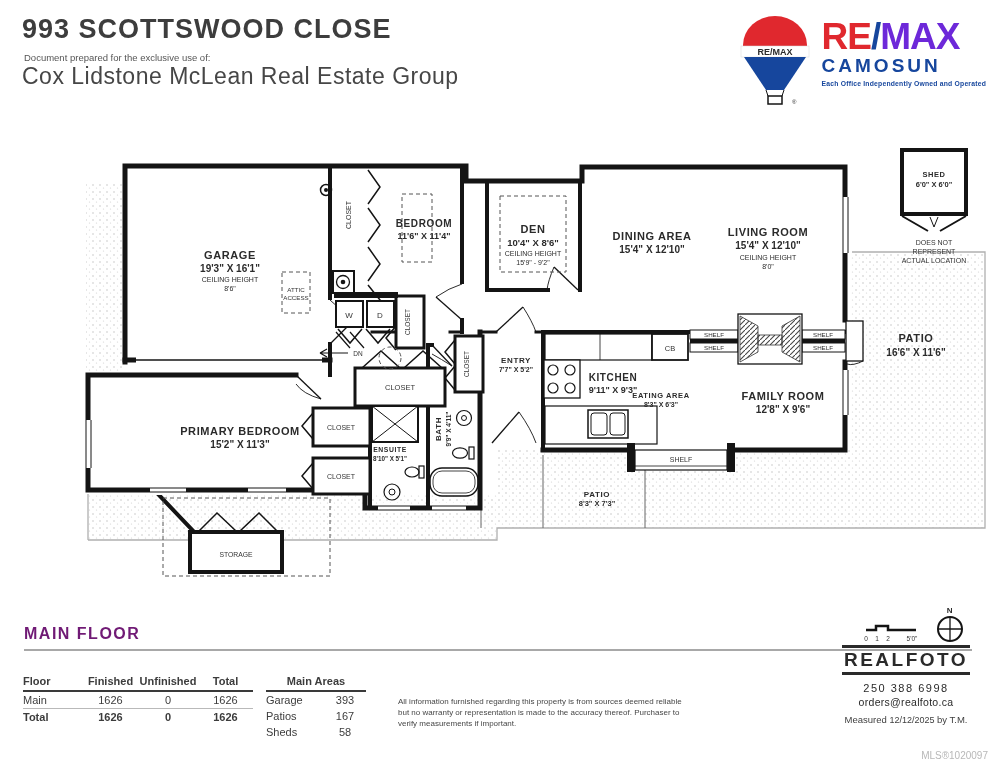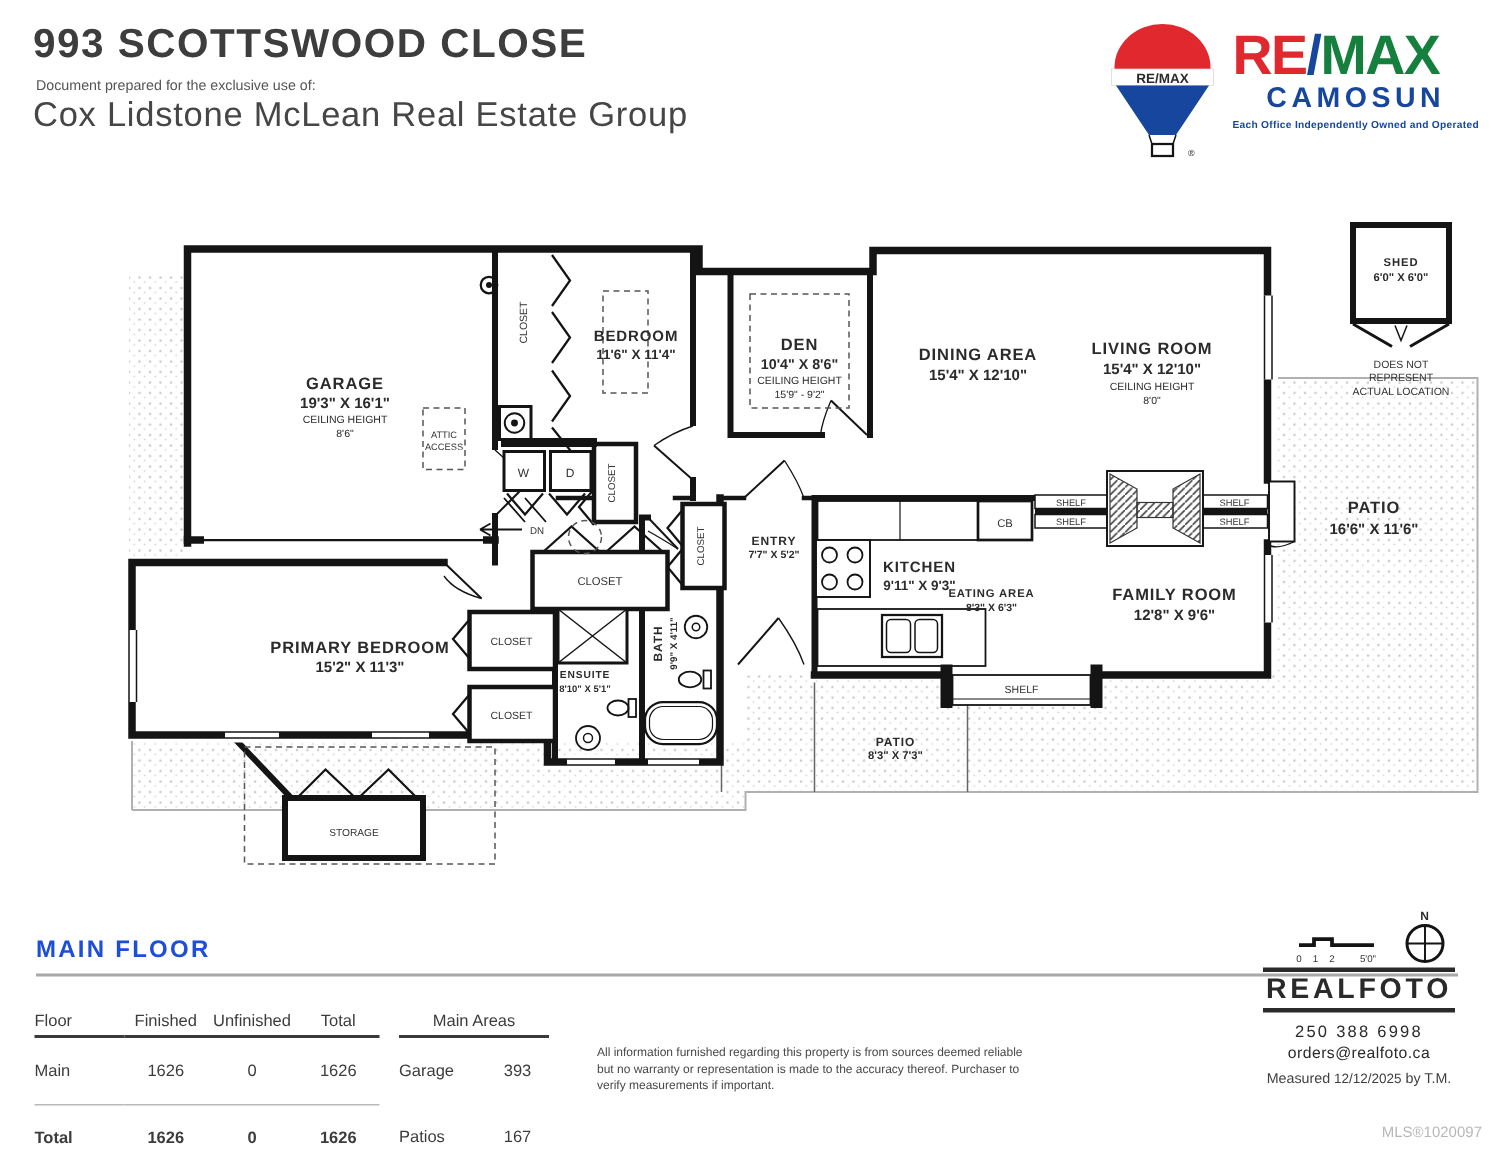--- a/index.html
+++ b/index.html
@@ -7,30 +7,30 @@
        font-family:"Liberation Sans",sans-serif;color:#3a3a3a;}
   .abs{position:absolute;}
   
   .addr{left:22px;top:14px;font-size:27px;font-weight:bold;letter-spacing:1px;color:#3d3d3d;}
   .prep{left:24px;top:52px;font-size:9.5px;color:#555;}
   .client{left:22px;top:63px;font-size:23px;font-weight:normal;letter-spacing:.5px;color:#464646;}
   
   .remax{right:8px;top:12px;display:flex;align-items:flex-start;}
   .remax-text{margin-left:6px;margin-top:8px;}
   .remax-word{font-size:37px;font-weight:bold;letter-spacing:-1px;line-height:.9;}
-  .remax-office{font-size:19px;font-weight:bold;letter-spacing:3px;margin-top:2px;text-align:center;}
+  .remax-office{font-size:19px;font-weight:bold;letter-spacing:3px;margin-top:2px;}
   .remax-tag{font-size:6.8px;font-weight:bold;margin-top:3px;letter-spacing:.2px;}
   
-  .main-floor{left:24px;top:625px;font-size:16px;font-weight:bold;letter-spacing:1.5px;color:#1d4ed8;}
+  .main-floor{left:24px;top:625px;font-size:16px;font-weight:bold;letter-spacing:1.5px;color:#701a75;}
   .rule{left:24px;top:649px;width:948px;height:2px;background:#a8a8a8;}
   table.areas{border-collapse:collapse;font-size:11px;color:#3c3c3c;}
   .tbl-main{left:23px;top:674px;}
   .tbl-other{left:266px;top:674px;}
-  table.areas th{font-weight:normal;padding:1px 0 3px 0;}
-  table.areas td{padding:16px 0;}
+  table.areas th{font-weight:bold;padding:1px 0 3px 0;}
+  table.areas td{padding:2px 0;}
   .c{text-align:center;} .l{text-align:left;}
   .hline td,.hline th{border-bottom:2px solid #3a3a3a;}
   .mline td{border-bottom:1.5px solid #b9b9b9;}
   .bold{font-weight:bold;}
   .disclaimer{left:398px;top:696px;width:290px;font-size:8px;line-height:1.4;color:#474747;}
   .realfoto{left:840px;top:645px;width:132px;text-align:center;color:#2a2a2a;}
   .rf-bar{height:3px;background:#2a2a2a;margin:0 2px;}
   .rf-logo{font-size:19px;font-weight:bold;letter-spacing:2.5px;padding:1px 0;}
   .rf-phone{font-size:11px;letter-spacing:1.5px;margin-top:7px;}
   .rf-email{font-size:10.5px;letter-spacing:.3px;margin-top:2px;}
@@ -345,21 +345,21 @@
     <path d="M9,33 A32,29 0 0 1 73,33 L73,34 L9,34 Z" fill="#e0282e"></path>
     <rect x="7" y="34" width="68" height="11" fill="#ffffff" stroke="#d8d8d8" stroke-width="0.5"></rect>
     <text x="41" y="43" font-size="9" font-weight="bold" text-anchor="middle" fill="#16469d" font-family="Liberation Sans, sans-serif">RE/MAX</text>
     <path d="M10,45 L72,45 L50,78 L32,78 Z" fill="#16469d"></path>
     <path d="M32,78 L34,84 M50,78 L48,84" stroke="#141414" stroke-width="1"></path>
     <rect x="34" y="84" width="14" height="8" fill="#fff" stroke="#141414" stroke-width="1.5"></rect>
     <text x="58" y="92" font-size="6" fill="#444" font-family="Liberation Sans, sans-serif">®</text>
   </svg>
   <div class="remax-text">
     <div class="remax-word">
-      <span style="color:#e0282e">RE</span><span style="color:#16469d">/</span><span style="color:#15803d">MAX</span>
+      <span style="color:#e0282e">RE</span><span style="color:#16469d">/</span><span style="color:#6d28d9">MAX</span>
     </div>
     <div class="remax-office" style="color:#16469d">CAMOSUN</div>
     <div class="remax-tag" style="color:#16469d">Each Office Independently Owned and Operated</div>
   </div>
 </div>
 
 <div class="abs main-floor">MAIN FLOOR</div>
 <div class="abs rule"></div>
 
 <table class="abs areas tbl-main">

